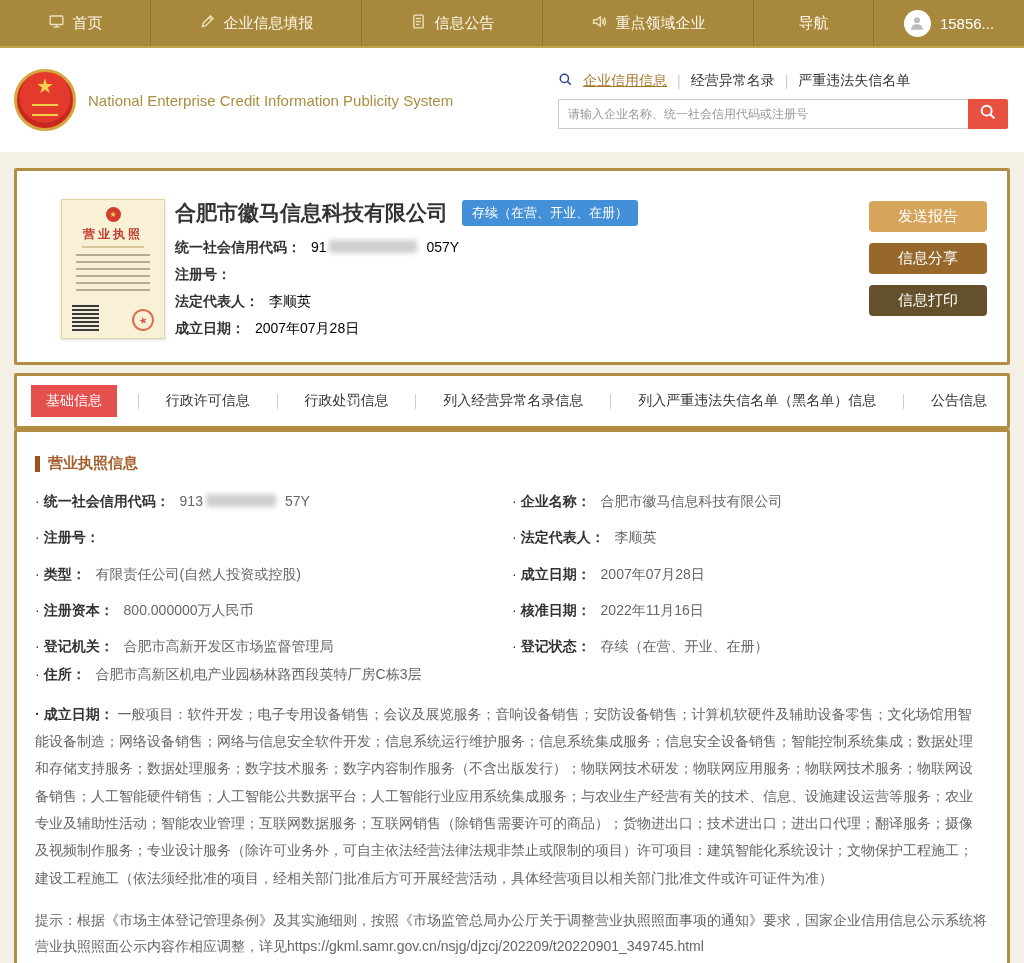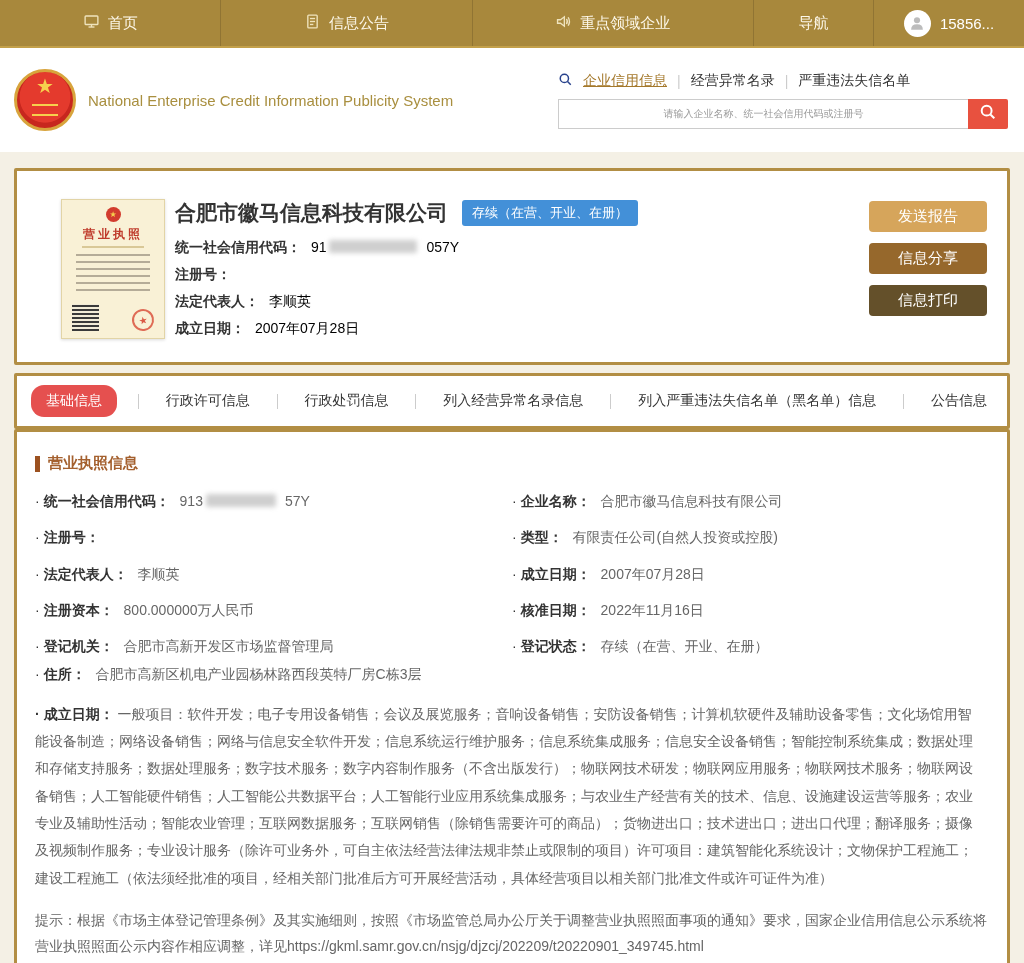--- a/index.html
+++ b/index.html
@@ -33,21 +33,21 @@
   .site-sub { color:#a98f3f; font-size:15px; margin-top:1px; }
 
   .search-block { margin-left:auto; width:452px; padding-right:2px; }
   .search-tabs { display:flex; align-items:center; gap:10px; font-size:14px; margin-bottom:9px; }
   .search-tabs svg { width:15px; height:15px; stroke:#27418c; fill:none; stroke-width:2; }
   .stab { color:#333; cursor:pointer; }
   .stab.active { color:#a4782b; text-decoration:underline; }
   .stab-sep { color:#ccc; }
   .search-row { display:flex; }
   .search-input { flex:1; height:30px; border:1px solid #ccc; border-right:none;
-    padding:0 9px; font-size:10px; color:#333; outline:none;text-align:center; }
+    padding:0 9px; font-size:12px; color:#333; outline:none; }
   .search-input::placeholder { color:#999; }
   .search-btn { width:40px; height:30px; background:#e8513f; border:none; cursor:pointer;
     display:flex; align-items:center; justify-content:center; border-radius:0 2px 2px 0; }
   .search-btn svg { width:18px; height:18px; stroke:#fff; fill:none; stroke-width:2.2; }
 
   
   .main { height:811px; background:#f4f0e5; padding:16px 14px 0; }
   .goldbox { background:#fff; border:3px solid #b28e44; border-radius:2px; }
 
   
@@ -79,21 +79,21 @@
   .blur-redact.short { width:70px; }
   .card-btns { position:absolute; right:20px; top:30px; display:flex; flex-direction:column; gap:11px; }
   .card-btn { width:118px; height:31px; border:none; border-radius:4px; color:#fff;
     font-size:15px; cursor:pointer; font-family:inherit; }
   .btn-report { background:#d6a55b; }
   .btn-share { background:#96682c; }
   .btn-print { background:#64502a; }
 
   
   .tabbox { padding:9px 14px; display:flex; align-items:center; justify-content:space-between; margin-bottom:0; }
-  .tab-active { background:#e5504f; color:#fff; font-size:14px; padding:7px 15px; border-radius:13px; cursor:pointer; }
+  .tab-active { background:#e5504f; color:#fff; font-size:14px; padding:7px 15px; border-radius:0; cursor:pointer; }
   .tab { color:#333; font-size:14px; cursor:pointer; padding:0 6px; }
   .tab-sep { width:1px; height:15px; background:#ccc; }
 
   
   .contentbox { border-top:3px solid #b28e44; padding:22px 18px 20px; min-height:520px; }
   .sec-title { display:flex; align-items:center; font-size:15px; font-weight:bold; color:#a4602e; }
   .sec-title .bar { width:5px; height:16px; background:#9c5120; margin-right:8px; }
   .pair-grid { display:grid; grid-template-columns:1fr 1fr; margin-top:10px; }
   .fcell { padding:8px 10px 8px 0; font-size:14px; line-height:1.45; }
   .fcell .dot { color:#333; margin-right:4px; }
@@ -114,20 +114,29 @@
           <rect x="2.5" y="3.5" width="15" height="10" rx="1"></rect>
           <line x1="10" y1="13.5" x2="10" y2="16.5"></line>
           <line x1="6.5" y1="16.5" x2="13.5" y2="16.5"></line>
         </svg>
     </span>
     <span>首页</span>
   </div>
   <div class="nav-item">
     <span>
       <svg viewBox="0 0 20 20">
+          <path d="M4 16 L5 12 L13.5 3.5 L16.5 6.5 L8 15 Z"></path>
+          <line x1="12" y1="5" x2="15" y2="8"></line>
+        </svg>
+    </span>
+    <span>企业信息填报</span>
+  </div>
+  <div class="nav-item">
+    <span>
+      <svg viewBox="0 0 20 20">
           <rect x="4.5" y="2.5" width="11" height="15" rx="1"></rect>
           <line x1="7" y1="6.5" x2="13" y2="6.5"></line>
           <line x1="7" y1="10" x2="13" y2="10"></line>
           <line x1="7" y1="13.5" x2="11" y2="13.5"></line>
         </svg>
     </span>
     <span>信息公告</span>
   </div>
   <div class="nav-item">
     <span>
@@ -261,26 +270,26 @@
       </div>
       <div class="fcell">
         <span class="dot">·</span><b>企业名称：</b>
         <span class="val">合肥市徽马信息科技有限公司</span>
       </div>
       <div class="fcell">
         <span class="dot">·</span><b>注册号：</b>
         <span class="val"></span>
       </div>
       <div class="fcell">
+        <span class="dot">·</span><b>法定代表人：</b>
+        <span class="val">李顺英</span>
+      </div>
+      <div class="fcell">
         <span class="dot">·</span><b>类型：</b>
         <span class="val">有限责任公司(自然人投资或控股)</span>
-      </div>
-      <div class="fcell">
-        <span class="dot">·</span><b>法定代表人：</b>
-        <span class="val">李顺英</span>
       </div>
       <div class="fcell">
         <span class="dot">·</span><b>成立日期：</b>
         <span class="val">2007年07月28日</span>
       </div>
       <div class="fcell">
         <span class="dot">·</span><b>注册资本：</b>
         <span class="val">800.000000万人民币</span>
       </div>
       <div class="fcell">

